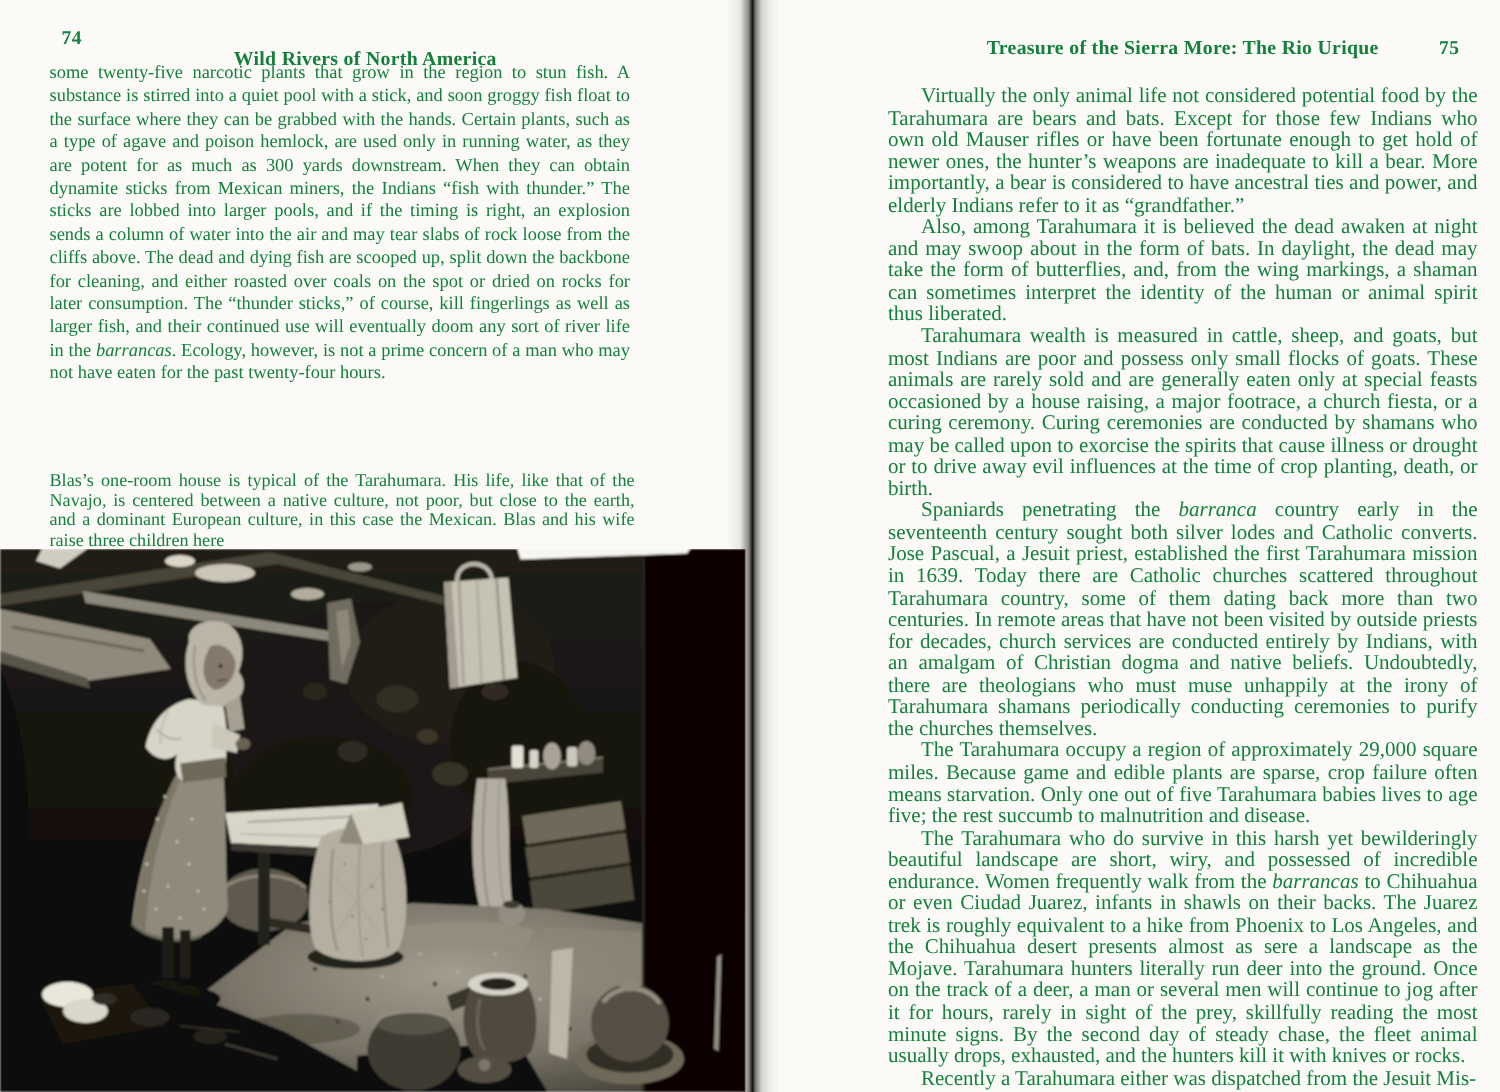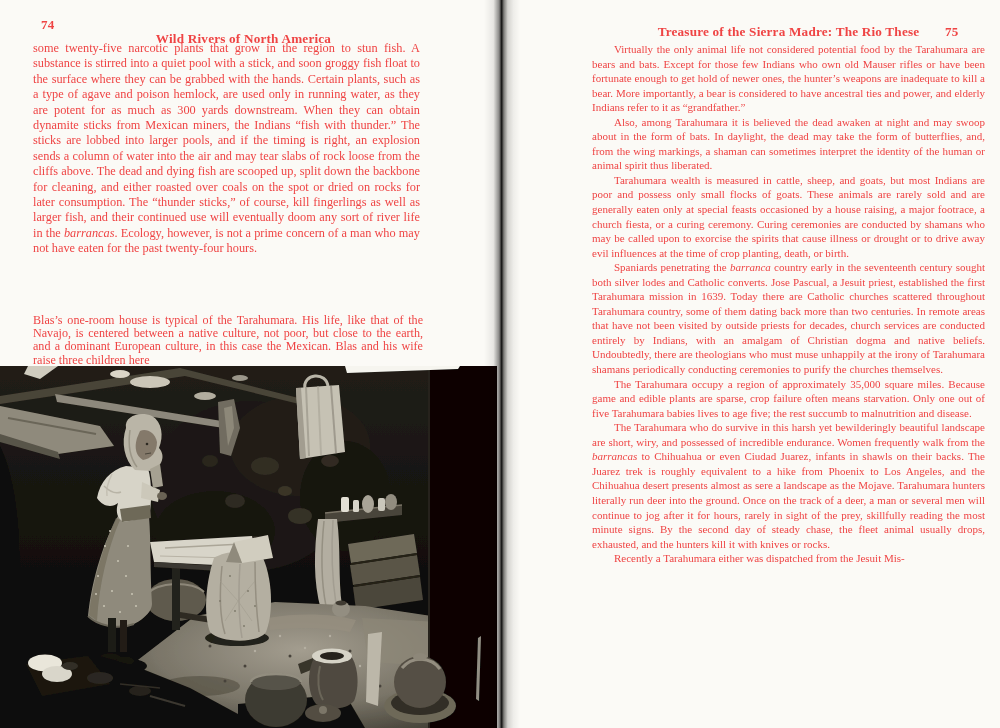--- a/index.html
+++ b/index.html
@@ -1,25 +1,25 @@
 <!DOCTYPE html>
 <html><head>
 <meta charset="utf-8">
 <style>
   html,body{margin:0;padding:0;background:#e9e8e4;}
   #spread{position:relative;width:1000px;height:728px;overflow:hidden;
-    background:#fbfaf6;font-family:"Liberation Serif","DejaVu Serif",serif;color:#ef4444;}
+    background:#fbfaf6;font-family:"Liberation Serif","DejaVu Serif",serif;color:#15803d;}
   .folio{position:absolute;font-weight:bold;font-size:13px;letter-spacing:.3px;}
   .running-head{position:absolute;font-weight:bold;font-size:13.2px;text-align:center;letter-spacing:.2px;}
   .body-col{position:absolute;text-align:justify;}
   #left-body{left:33px;top:41px;width:387px;font-size:12.3px;line-height:15.4px;}
   #left-body p{margin:0;}
   #photo-caption{position:absolute;left:33px;top:302px;width:390px;
     font-size:12.1px;line-height:13.2px;text-align:justify;margin-top:12px;}
-  #right-body{left:592px;top:42px;width:393px;font-size:11px;line-height:14.55px;}
+  #right-body{left:592px;top:58px;width:393px;font-size:14px;line-height:14.55px;}
   #right-body p{margin:0;text-indent:22px;}
   #photo{position:absolute;left:0;top:366px;width:497px;height:362px;line-height:0;}
   #gutter{position:absolute;left:484px;top:0;width:36px;height:728px;z-index:6;
     background:linear-gradient(90deg,
       rgba(0,0,0,0) 0%,rgba(0,0,0,.08) 26%,rgba(0,0,0,.45) 42%,
       rgba(10,10,10,.96) 49%,rgba(20,20,18,.55) 55%,rgba(0,0,0,.16) 66%,
       rgba(0,0,0,.05) 82%,rgba(0,0,0,0) 100%);}
   i{font-style:italic;}
 </style>
 </head>
@@ -252,27 +252,27 @@
           <path d="M0,80 C20,120 25,200 12,292 L0,292 Z" fill="#0c0b08"></path>
           <polygon points="345,0 460,0 458,3 347,7" fill="#f6f5ef"></polygon>
         </g>
       </svg>
     </div>
   </div>
 
   <div id="gutter"></div>
 
   <div>
-    <div class="running-head" style="left:592px;top:24px;width:393px;">Treasure of the Sierra Madre: The Rio These</div>
-    <div class="folio" style="left:945px;top:24px;width:28px;">75</div>
+    <div class="running-head" style="left:592px;top:24px;width:393px;">Treasure of the Sierra More: The Rio Urique</div>
+    <div class="folio" style="left:945px;top:24px;width:28px;text-align:right;">75</div>
 
     <div class="body-col" id="right-body">
       <p><span>Virtually the only animal life not considered potential food by the Tarahumara are bears and bats. Except for those few Indians who own old Mauser rifles or have been fortunate enough to get hold of newer ones, the hunter’s weapons are inadequate to kill a bear. More importantly, a bear is considered to have ancestral ties and power, and elderly Indians refer to it as “grandfather.”</span></p>
       <p><span>Also, among Tarahumara it is believed the dead awaken at night and may swoop about in the form of bats. In daylight, the dead may take the form of butterflies, and, from the wing markings, a shaman can sometimes interpret the identity of the human or animal spirit thus liberated.</span></p>
       <p><span>Tarahumara wealth is measured in cattle, sheep, and goats, but most Indians are poor and possess only small flocks of goats. These animals are rarely sold and are generally eaten only at special feasts occasioned by a house raising, a major footrace, a church fiesta, or a curing ceremony. Curing ceremonies are conducted by shamans who may be called upon to exorcise the spirits that cause illness or drought or to drive away evil influences at the time of crop planting, death, or birth.</span></p>
       <p><span>Spaniards penetrating the </span><i>barranca</i><span> country early in the seventeenth century sought both silver lodes and Catholic converts. Jose Pascual, a Jesuit priest, established the first Tarahumara mission in 1639. Today there are Catholic churches scattered throughout Tarahumara country, some of them dating back more than two centuries. In remote areas that have not been visited by outside priests for decades, church services are conducted entirely by Indians, with an amalgam of Christian dogma and native beliefs. Undoubtedly, there are theologians who must muse unhappily at the irony of Tarahumara shamans periodically conducting ceremonies to purify the churches themselves.</span></p>
-      <p><span>The Tarahumara occupy a region of approximately 35,000 square miles. Because game and edible plants are sparse, crop failure often means starvation. Only one out of five Tarahumara babies lives to age five; the rest succumb to malnutrition and disease.</span></p>
+      <p><span>The Tarahumara occupy a region of approximately 29,000 square miles. Because game and edible plants are sparse, crop failure often means starvation. Only one out of five Tarahumara babies lives to age five; the rest succumb to malnutrition and disease.</span></p>
       <p><span>The Tarahumara who do survive in this harsh yet bewilderingly beautiful landscape are short, wiry, and possessed of incredible endurance. Women frequently walk from the </span><i>barrancas</i><span> to Chihuahua or even Ciudad Juarez, infants in shawls on their backs. The Juarez trek is roughly equivalent to a hike from Phoenix to Los Angeles, and the Chihuahua desert presents almost as sere a landscape as the Mojave. Tarahumara hunters literally run deer into the ground. Once on the track of a deer, a man or several men will continue to jog after it for hours, rarely in sight of the prey, skillfully reading the most minute signs. By the second day of steady chase, the fleet animal usually drops, exhausted, and the hunters kill it with knives or rocks.</span></p>
       <p><span>Recently a Tarahumara either was dispatched from the Jesuit Mis-</span></p>
     </div>
   </div>
 
 </div>
 
 </body></html>

